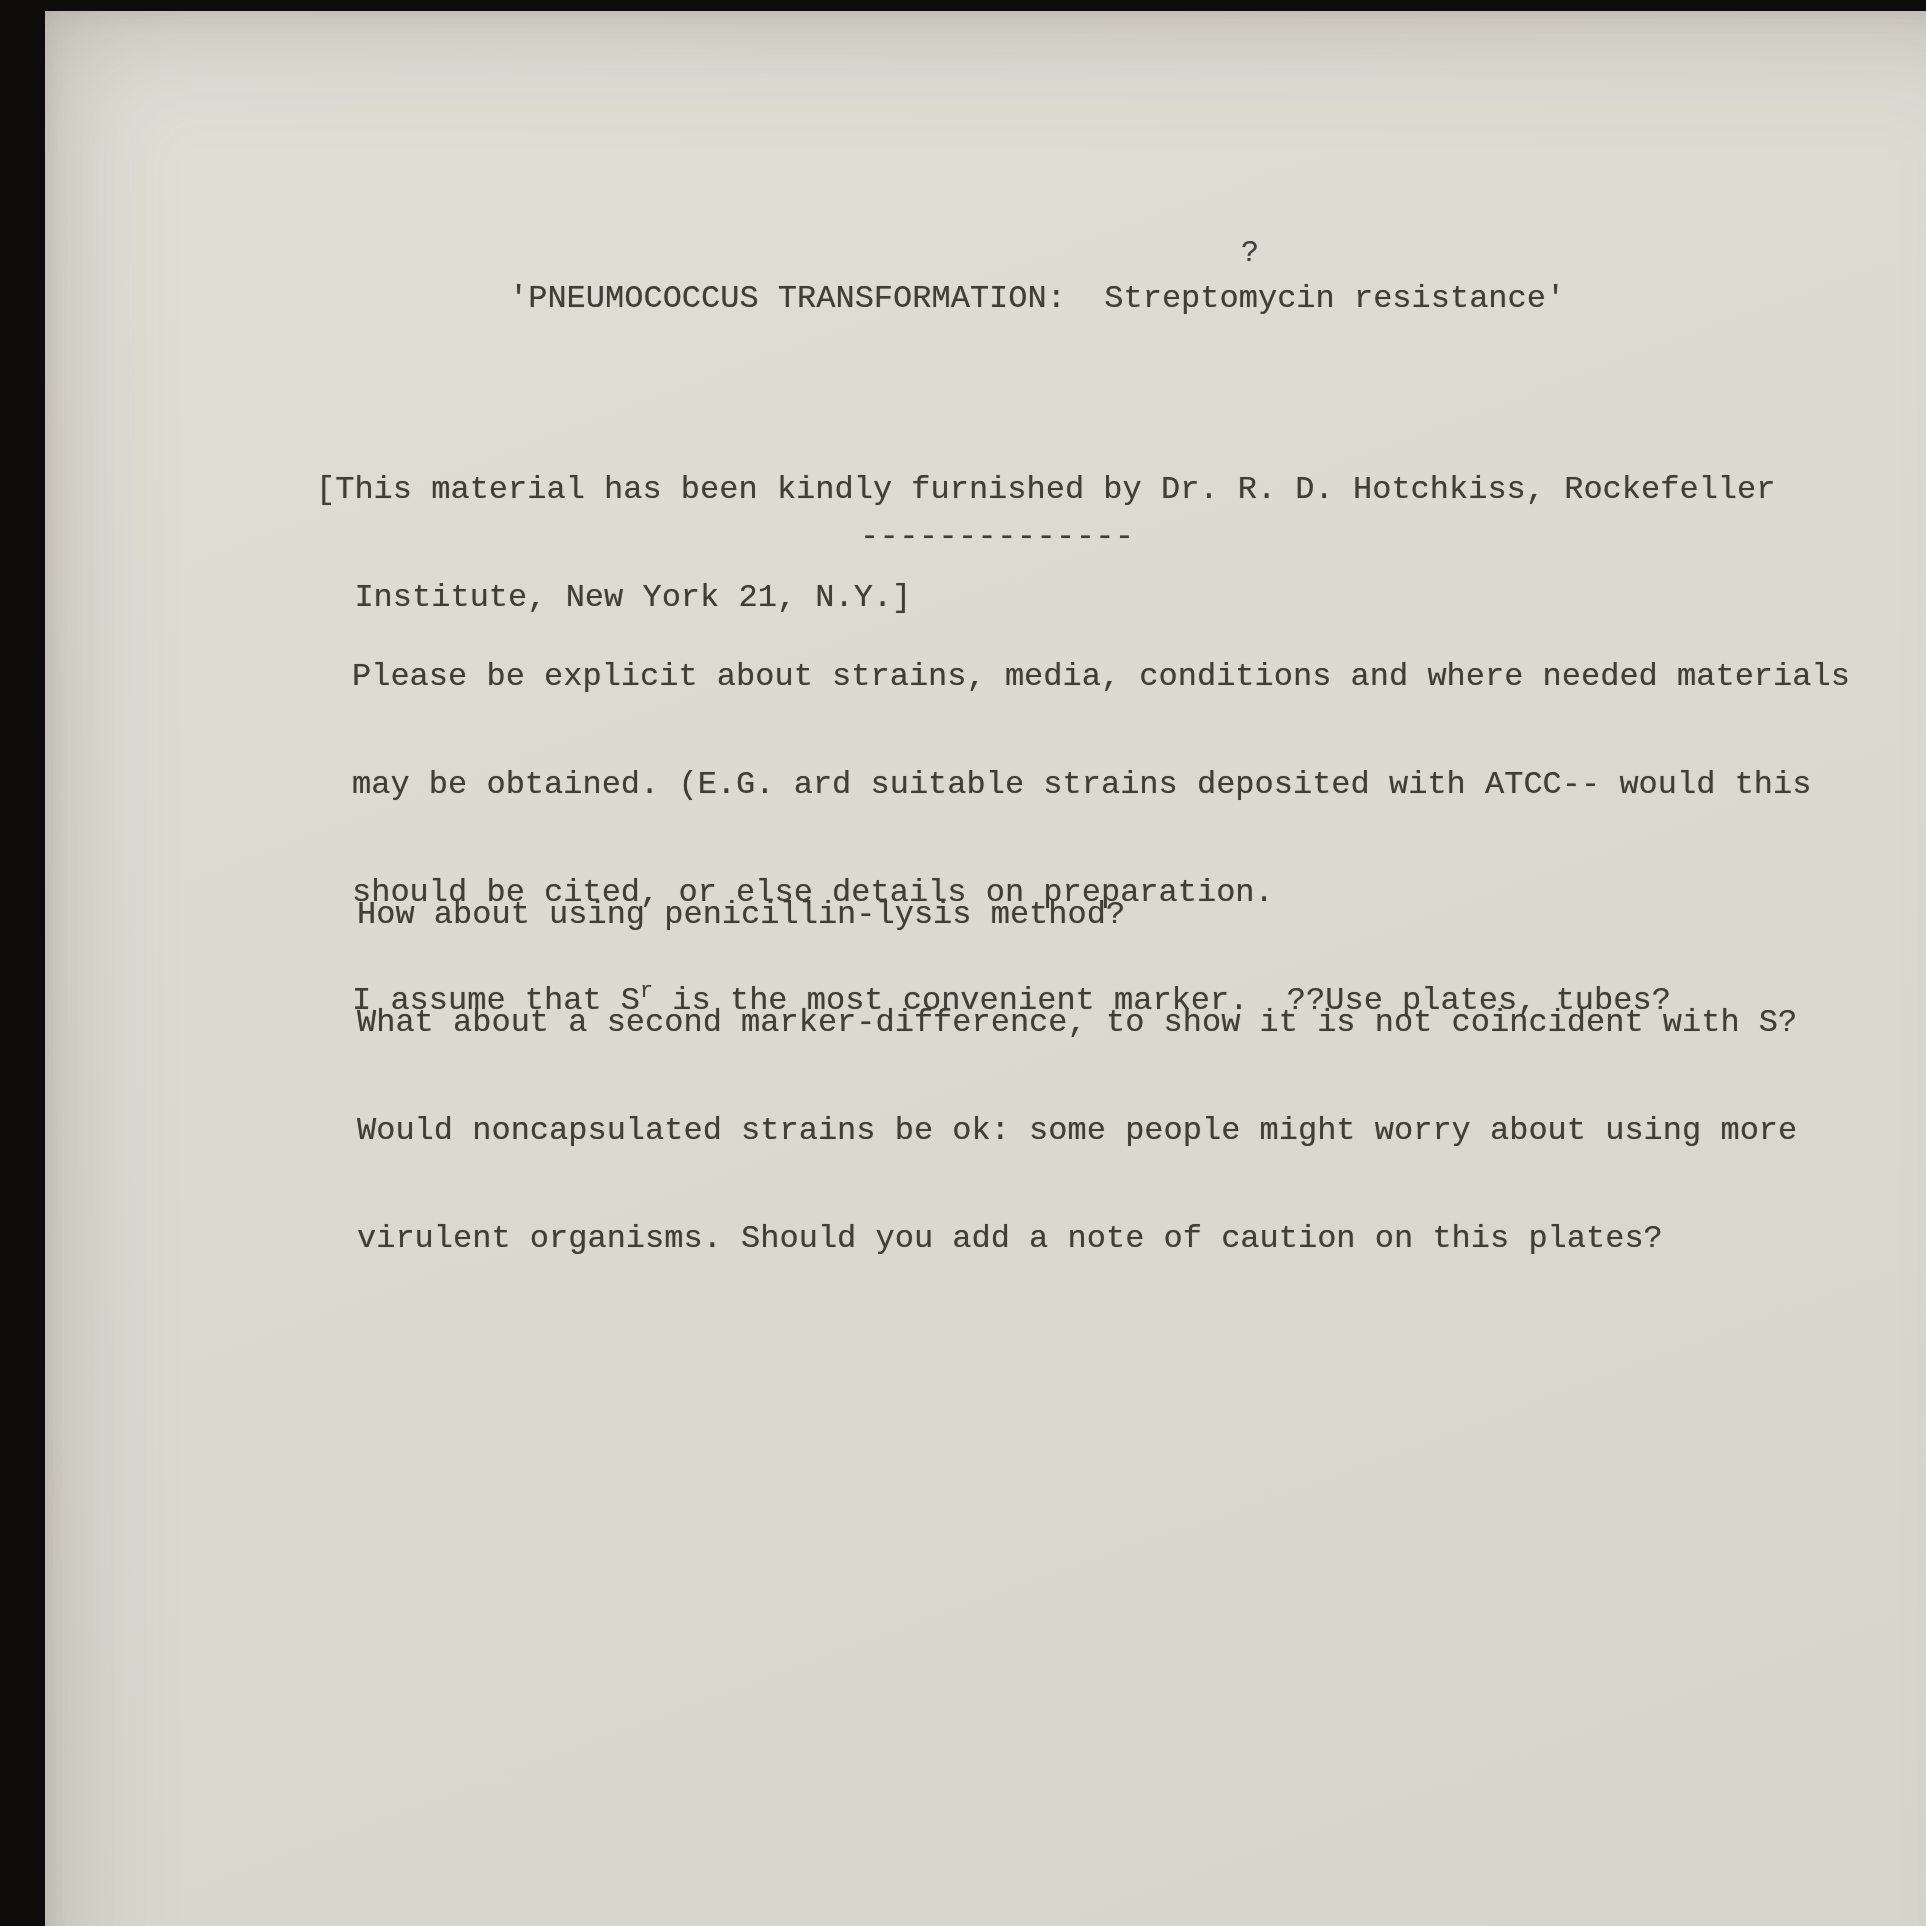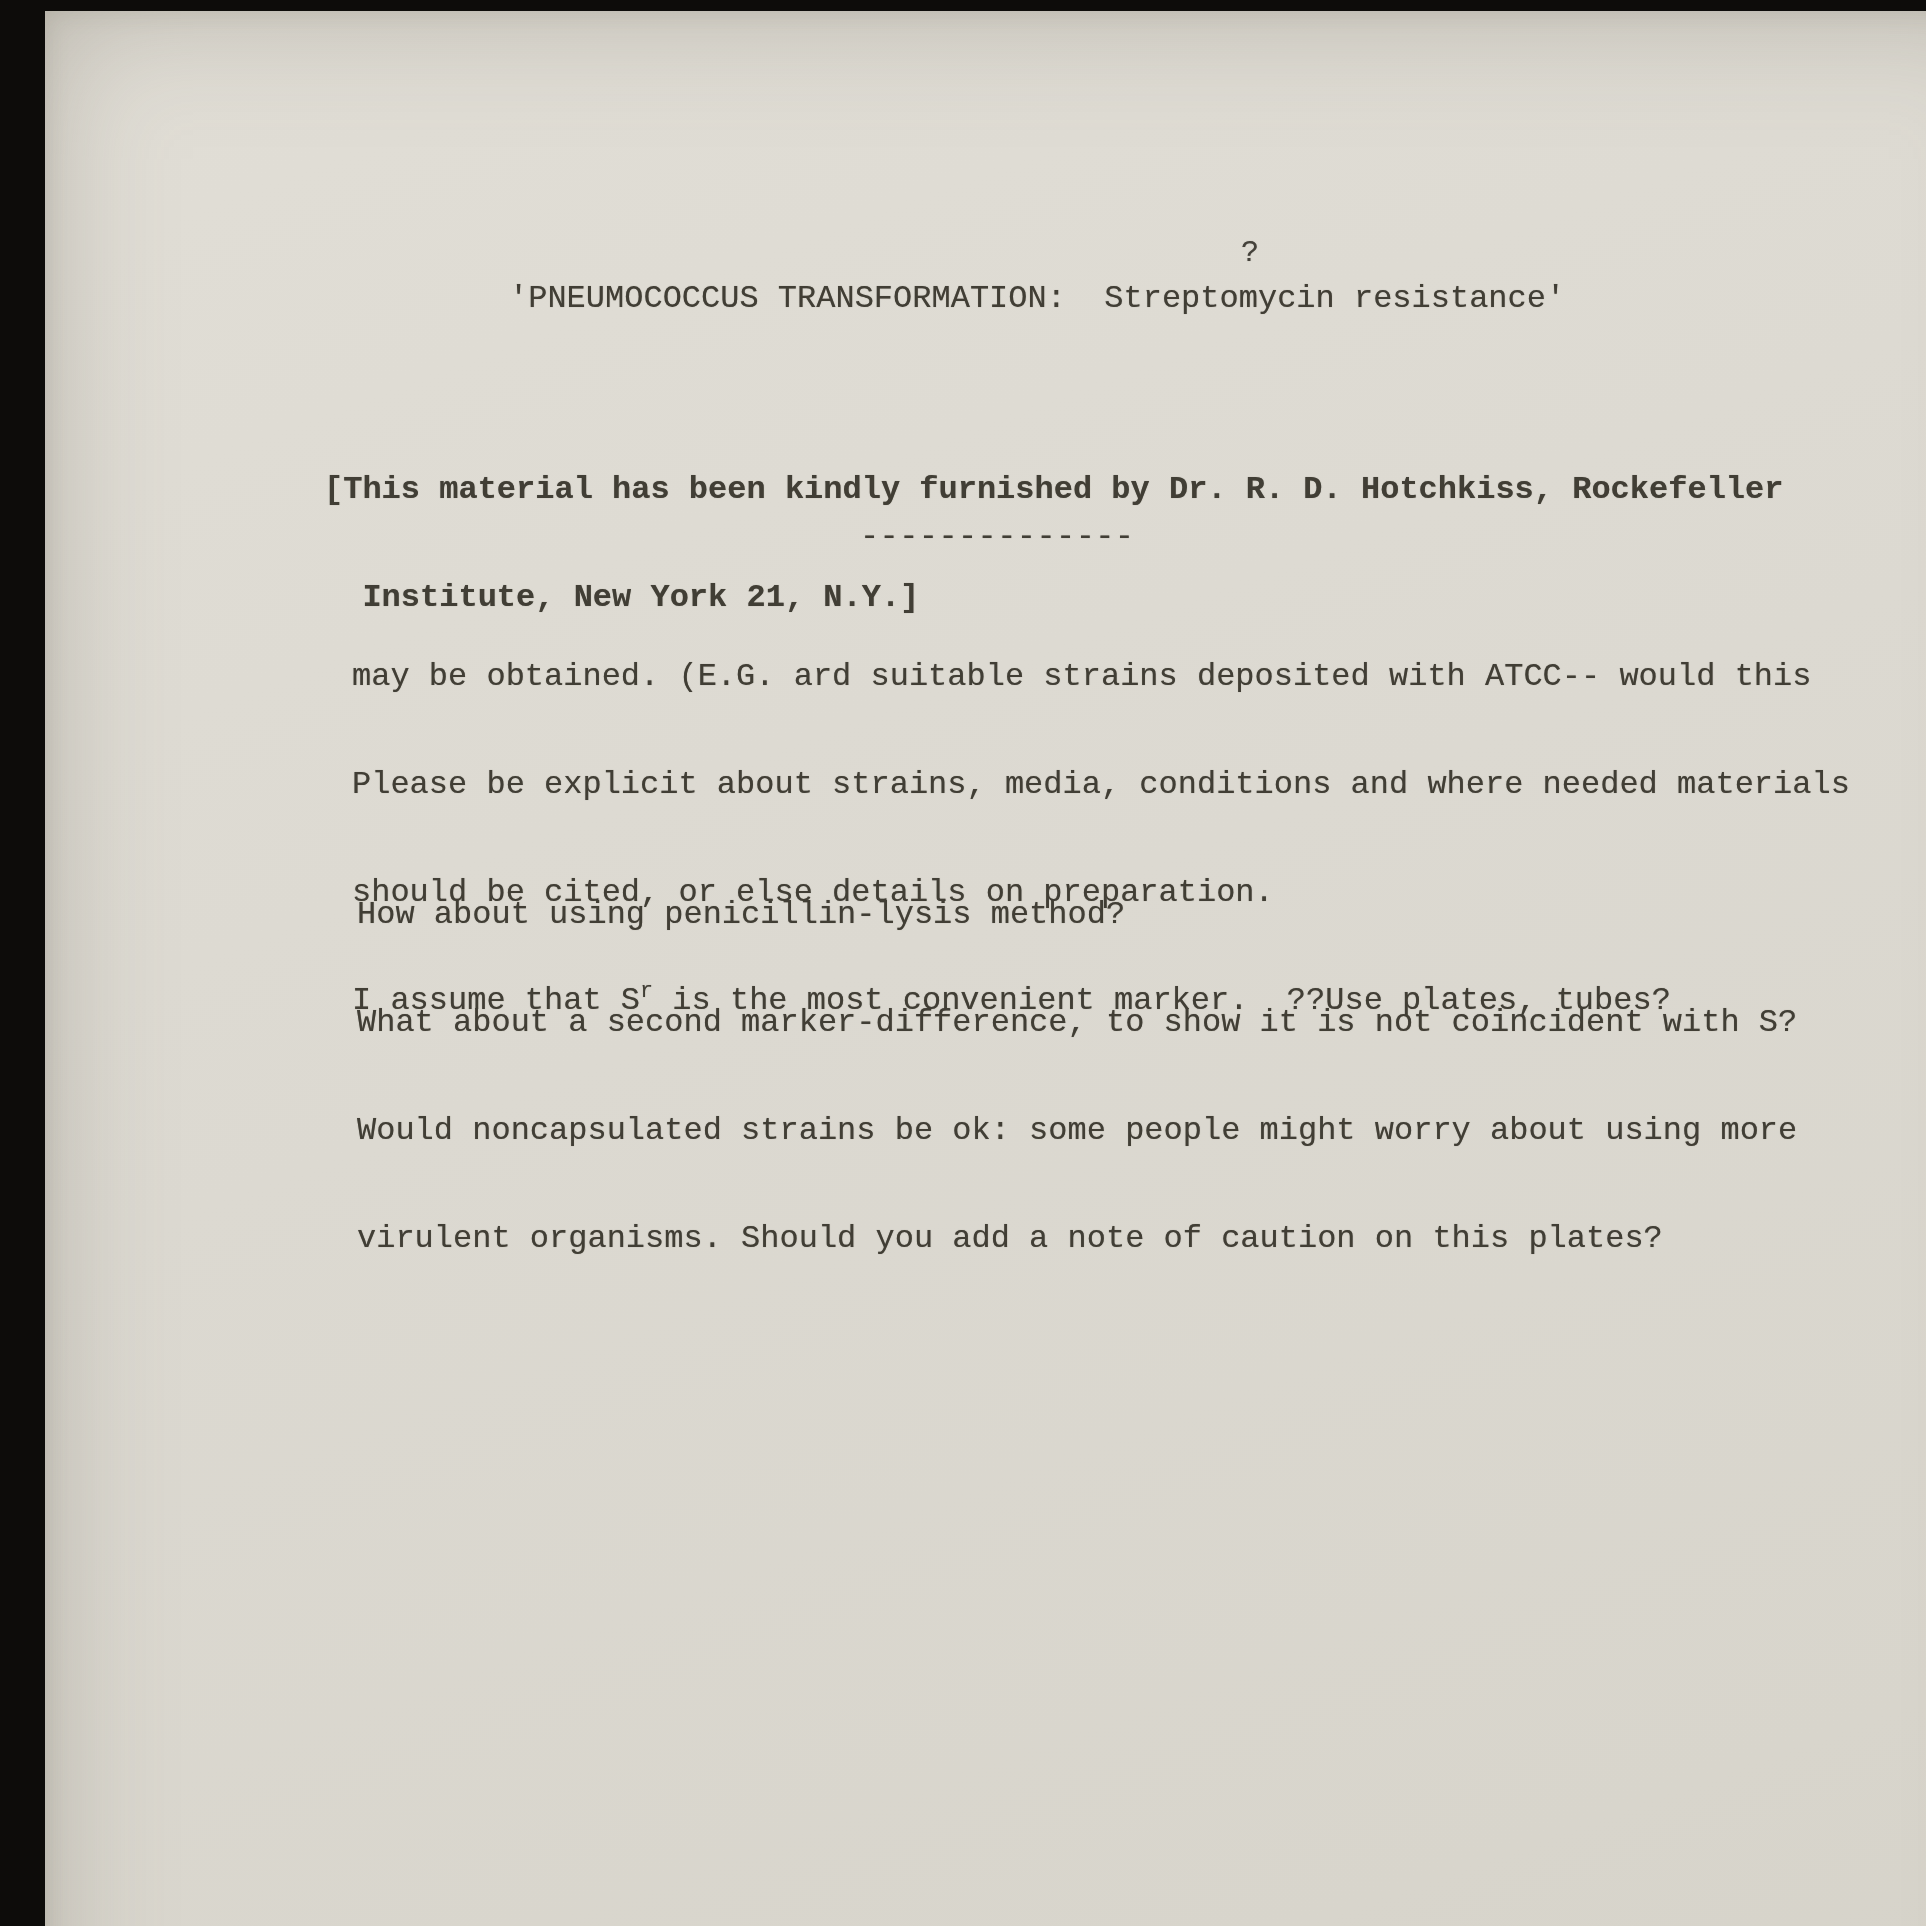--- a/index.html
+++ b/index.html
@@ -53,30 +53,30 @@
 </style>
 </head>
 <body>
 
 <div class="paper">
 
   <div class="annotation" style="left: 1196px; top: 225px;">?</div>
 
   <div class="typew" style="left: 464px; top: 270px; text-align: center;">'PNEUMOCOCCUS TRANSFORMATION:  Streptomycin resistance'</div>
 
-  <div class="typew" style="left: 279px; top: 389px; font-weight: bold;">
+  <div class="typew" style="left: 271px; top: 389px;">
     <div class="line">[This material has been kindly furnished by Dr. R. D. Hotchkiss, Rockefeller</div>
     <div class="line">  Institute, New York 21, N.Y.]</div>
   </div>
 
   <div class="typew divider" style="left: 815px; top: 508px;">--------------</div>
 
   <div class="typew" style="left: 307px; top: 576px;">
+    <div class="line">Please be explicit about strains, media, conditions and where needed materials</div>
     <div class="line">may be obtained. (E.G. ard suitable strains deposited with ATCC-- would this</div>
-    <div class="line">Please be explicit about strains, media, conditions and where needed materials</div>
     <div class="line">should be cited, or else details on preparation.</div>
     <div class="line"><span>I assume that S</span><sup class="marker-sup">r</sup><span> is the most convenient marker.  ??Use plates, tubes?</span></div>
   </div>
 
   <div class="typew" style="left: 312px; top: 814px;">
     <div class="line">How about using penicillin-lysis method?</div>
     <div class="line">What about a second marker-difference, to show it is not coincident with S?</div>
     <div class="line">Would noncapsulated strains be ok: some people might worry about using more</div>
     <div class="line">virulent organisms. Should you add a note of caution on this plates?</div>
   </div>

